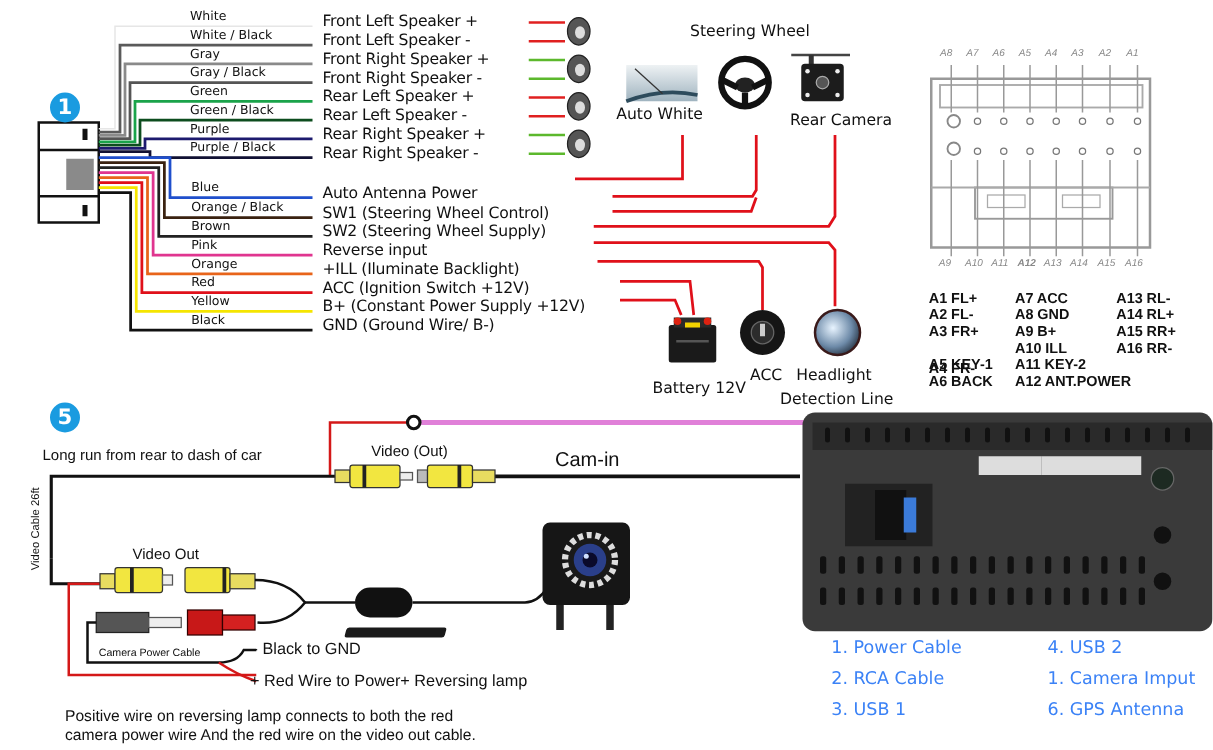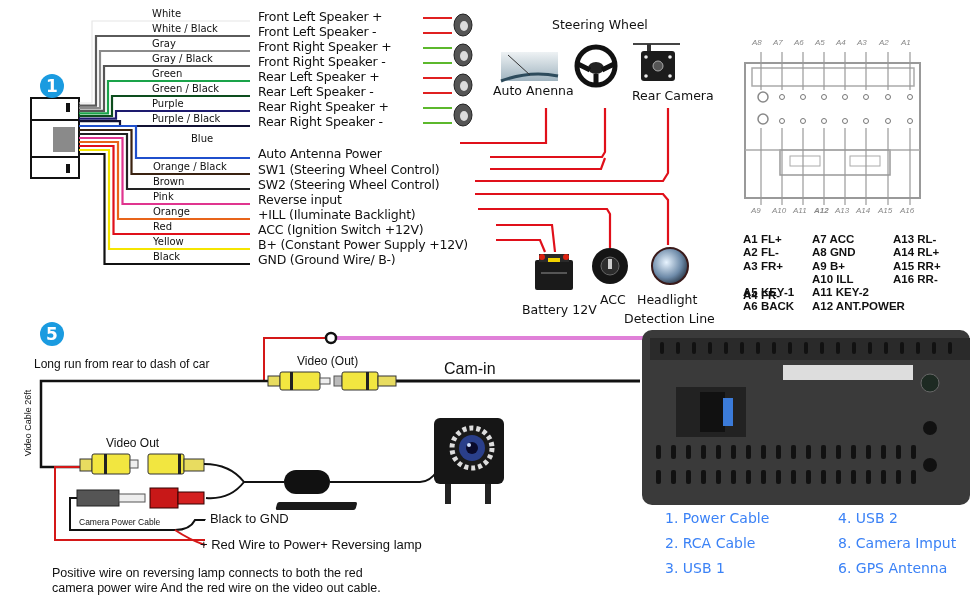--- a/index.html
+++ b/index.html
@@ -294,50 +294,50 @@
 <div id="badge1" class="badge" style="left:40px;top:74px;">1</div>
 <div id="wire-labels">
     <div class="abs wire-label" style="left: 152px; top: 8px;">White</div>
     <div class="abs wire-label" style="left: 152px; top: 23px;">White / Black</div>
     <div class="abs wire-label" style="left: 152px; top: 38px;">Gray</div>
     <div class="abs wire-label" style="left: 152px; top: 53px;">Gray / Black</div>
     <div class="abs wire-label" style="left: 152px; top: 68px;">Green</div>
     <div class="abs wire-label" style="left: 152px; top: 83px;">Green / Black</div>
     <div class="abs wire-label" style="left: 152px; top: 98px;">Purple</div>
     <div class="abs wire-label" style="left: 152px; top: 113px;">Purple / Black</div>
-    <div class="abs wire-label" style="left: 153px; top: 133px; margin-left: 38px;">Blue</div>
+    <div class="abs wire-label" style="left: 153px; top: 145px;">Blue</div>
     <div class="abs wire-label" style="left: 153px; top: 161px;">Orange / Black</div>
     <div class="abs wire-label" style="left: 153px; top: 176px;">Brown</div>
     <div class="abs wire-label" style="left: 153px; top: 191px;">Pink</div>
     <div class="abs wire-label" style="left: 153px; top: 206px;">Orange</div>
     <div class="abs wire-label" style="left: 153px; top: 221px;">Red</div>
     <div class="abs wire-label" style="left: 153px; top: 236px;">Yellow</div>
     <div class="abs wire-label" style="left: 153px; top: 251px;">Black</div>
   </div>
 <div id="func-labels">
     <div class="abs func-label" style="left: 258px; top: 9px;">Front Left Speaker +</div>
     <div class="abs func-label" style="left: 258px; top: 24px;">Front Left Speaker -</div>
     <div class="abs func-label" style="left: 258px; top: 39px;">Front Right Speaker +</div>
     <div class="abs func-label" style="left: 258px; top: 54px;">Front Right Speaker -</div>
     <div class="abs func-label" style="left: 258px; top: 69px;">Rear Left Speaker +</div>
     <div class="abs func-label" style="left: 258px; top: 84px;">Rear Left Speaker -</div>
     <div class="abs func-label" style="left: 258px; top: 99px;">Rear Right Speaker +</div>
     <div class="abs func-label" style="left: 258px; top: 114px;">Rear Right Speaker -</div>
     <div class="abs func-label" style="left: 258px; top: 146px;">Auto Antenna Power</div>
     <div class="abs func-label" style="left: 258px; top: 162px;">SW1 (Steering Wheel Control)</div>
-    <div class="abs func-label" style="left: 258px; top: 177px;">SW2 (Steering Wheel Control)</div>
+    <div class="abs func-label" style="left: 258px; top: 177px;">SW2 (Steering Wheel Supply)</div>
     <div class="abs func-label" style="left: 258px; top: 192px;">Reverse input</div>
     <div class="abs func-label" style="left: 258px; top: 207px;">+ILL (Iluminate Backlight)</div>
     <div class="abs func-label" style="left: 258px; top: 222px;">ACC (Ignition Switch +12V)</div>
     <div class="abs func-label" style="left: 258px; top: 237px;">B+ (Constant Power Supply +12V)</div>
     <div class="abs func-label" style="left: 258px; top: 252px;">GND (Ground Wire/ B-)</div>
   </div>
 
 <div class="abs dev-label" style="left:552px;top:17px;">Steering Wheel</div>
-<div class="abs dev-label" style="left:493px;top:83px;">Auto Anenna</div>
+<div class="abs dev-label" style="left:493px;top:83px;">Auto White</div>
 <div class="abs dev-label" style="left:632px;top:88px;">Rear Camera</div>
 <div class="abs dev-label" style="left:522px;top:302px;">Battery 12V</div>
 <div class="abs dev-label" style="left:600px;top:292px;">ACC</div>
 <div class="abs dev-label" style="left:637px;top:292px;">Headlight</div>
 <div class="abs dev-label" style="left:624px;top:311px;">Detection Line</div>
 
 <div id="pin-top-labels">
     <div class="abs pin-label" style="left: 752px; top: 38px; font-size: 8px; font-style: italic; color: rgb(136, 136, 136); font-weight: normal;">A8</div>
     <div class="abs pin-label" style="left: 773px; top: 38px; font-size: 8px; font-style: italic; color: rgb(136, 136, 136); font-weight: normal;">A7</div>
     <div class="abs pin-label" style="left: 794px; top: 38px; font-size: 8px; font-style: italic; color: rgb(136, 136, 136); font-weight: normal;">A6</div>
@@ -386,15 +386,15 @@
 <div class="abs bot-text" style="left:202px;top:511px;font-size:13px;">- Black to GND</div>
 <div class="abs bot-text" style="left:200px;top:537px;font-size:13px;">+ Red Wire to Power+ Reversing lamp</div>
 <div class="abs bot-text" style="left:52px;top:566px;font-size:12.5px;">Positive wire on reversing lamp connects to both the red</div>
 <div class="abs bot-text" style="left:52px;top:581px;font-size:12.5px;">camera power wire And the red wire on the video out cable.</div>
 
 <div id="legend">
     <div class="abs legend-item" style="left: 665px; top: 510px;">1. Power Cable</div>
     <div class="abs legend-item" style="left: 665px; top: 535px; text-align: right;">2. RCA Cable</div>
     <div class="abs legend-item" style="left: 665px; top: 560px;">3. USB 1</div>
     <div class="abs legend-item" style="left: 838px; top: 510px;">4. USB 2</div>
-    <div class="abs legend-item" style="left: 838px; top: 535px;">8. Camera Imput</div>
+    <div class="abs legend-item" style="left: 838px; top: 535px;">1. Camera Imput</div>
     <div class="abs legend-item" style="left: 838px; top: 560px;">6. GPS Antenna</div>
   </div>
 
 </body></html>

